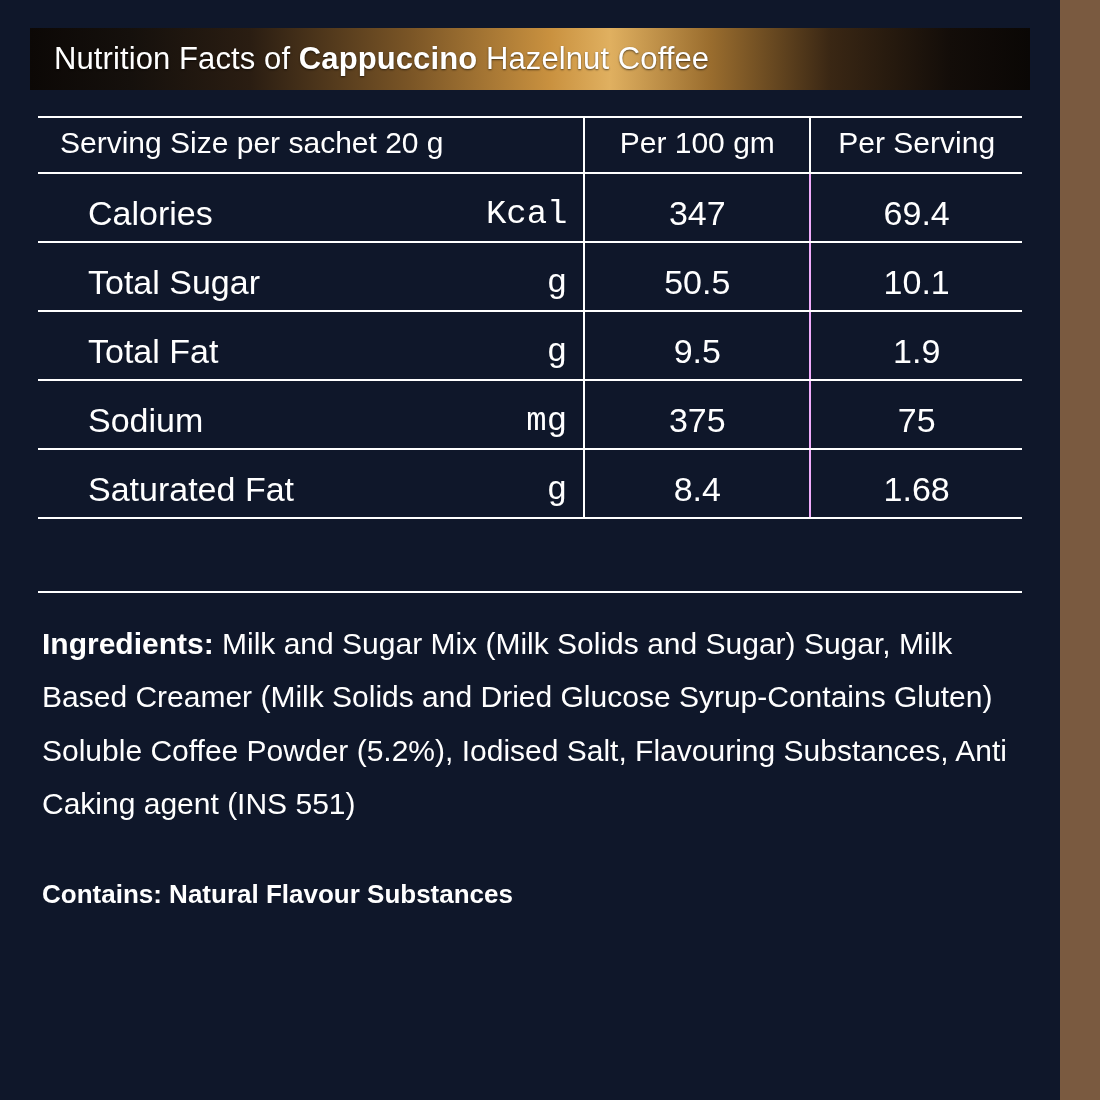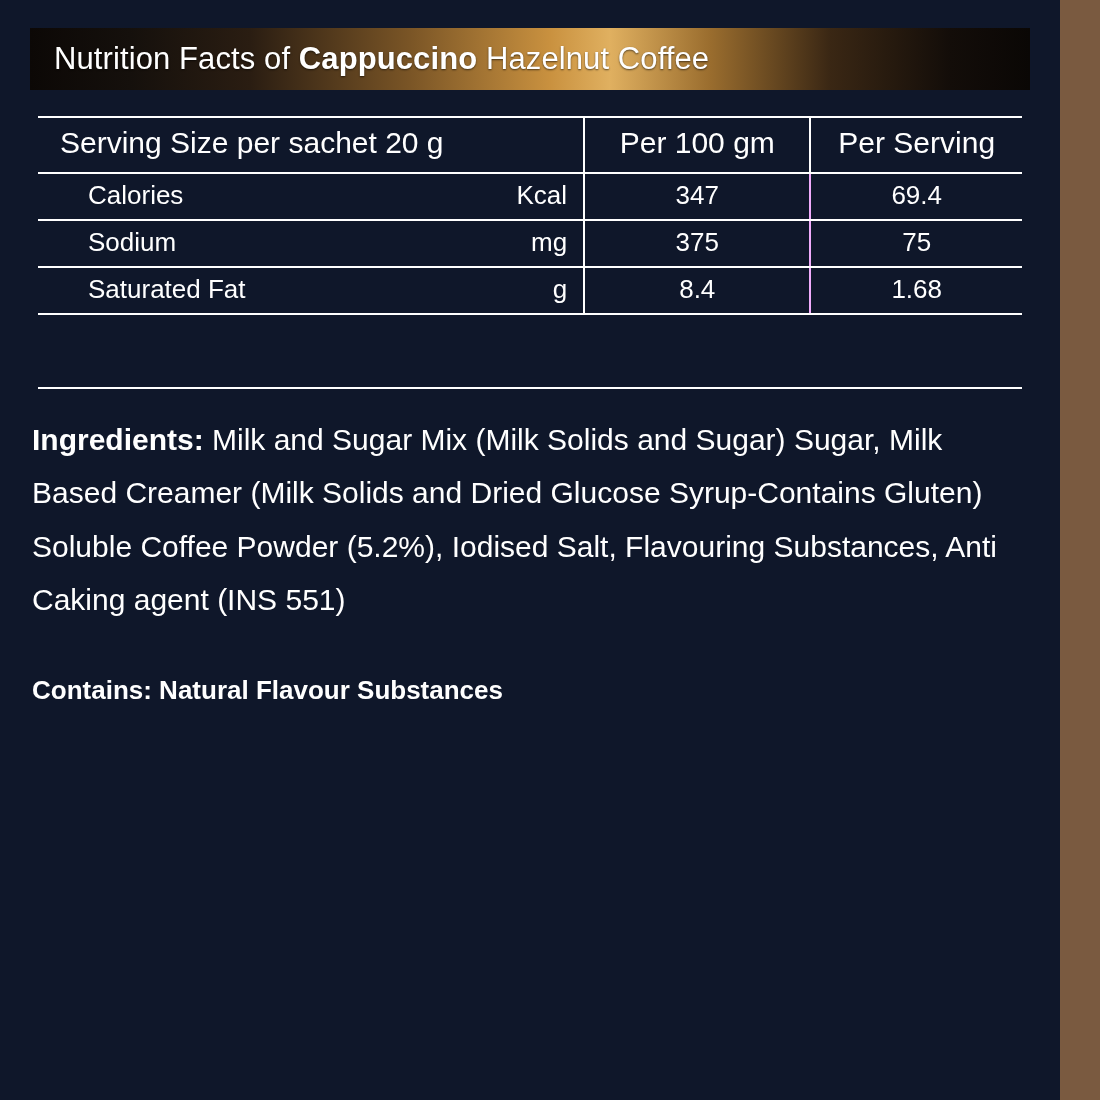--- a/index.html
+++ b/index.html
@@ -80,30 +80,31 @@
     text-align: left;
   }
   table.nutrition tr.head td.p100,
   table.nutrition tr.head td.pserv {
     text-align: center;
     border-left: 2px solid #ffffff;
   }
 
   table.nutrition tr.row td {
     border-bottom: 2px solid #ffffff;
-    font-size: 26px;
-    padding: 6px 10px 8px 10px;
+    font-size: 34px;
+    padding: 20px 10px 8px 10px;
   }
   table.nutrition tr.row td.name {
     padding-left: 50px;
     text-align: left;
   }
   table.nutrition tr.row td.unit {
     text-align: right;
     padding-right: 16px;
+    font-family: Liberation Mono, monospace;
   }
   table.nutrition tr.row td.p100 {
     text-align: center;
     border-left: 2px solid #ffffff;
   }
   table.nutrition tr.row td.pserv {
     text-align: center;
     border-left: 2px solid #f0abfc;
   }
   table.nutrition tr.row:last-child td {
@@ -112,21 +113,21 @@
   }
 
   
   .section-gap { height: 52px; }
   .divider {
     height: 2px;
     background: #ffffff;
     margin: 20px 8px 0 8px;
   }
   .ingredients {
-    margin: 24px 10px 0 2px;
+    margin: 24px 10px 0 12px;
   }
   .ing-para {
     font-size: 30px;
     line-height: 1.78;
     font-weight: 300;
   }
   .ing-label {
     font-weight: bold;
   }
   .contains {
@@ -159,20 +160,32 @@
           <td class="pserv">Per Serving</td>
         </tr>
 
         <tr class="row">
           <td class="name">Calories</td>
           <td class="unit">Kcal</td>
           <td class="p100">347</td>
           <td class="pserv">69.4</td>
         </tr>
         <tr class="row">
+          <td class="name">Total Sugar</td>
+          <td class="unit">g</td>
+          <td class="p100">50.5</td>
+          <td class="pserv">10.1</td>
+        </tr>
+        <tr class="row">
+          <td class="name">Total Fat</td>
+          <td class="unit">g</td>
+          <td class="p100">9.5</td>
+          <td class="pserv">1.9</td>
+        </tr>
+        <tr class="row">
           <td class="name">Sodium</td>
           <td class="unit">mg</td>
           <td class="p100">375</td>
           <td class="pserv">75</td>
         </tr>
         <tr class="row">
           <td class="name">Saturated Fat</td>
           <td class="unit">g</td>
           <td class="p100">8.4</td>
           <td class="pserv">1.68</td>

